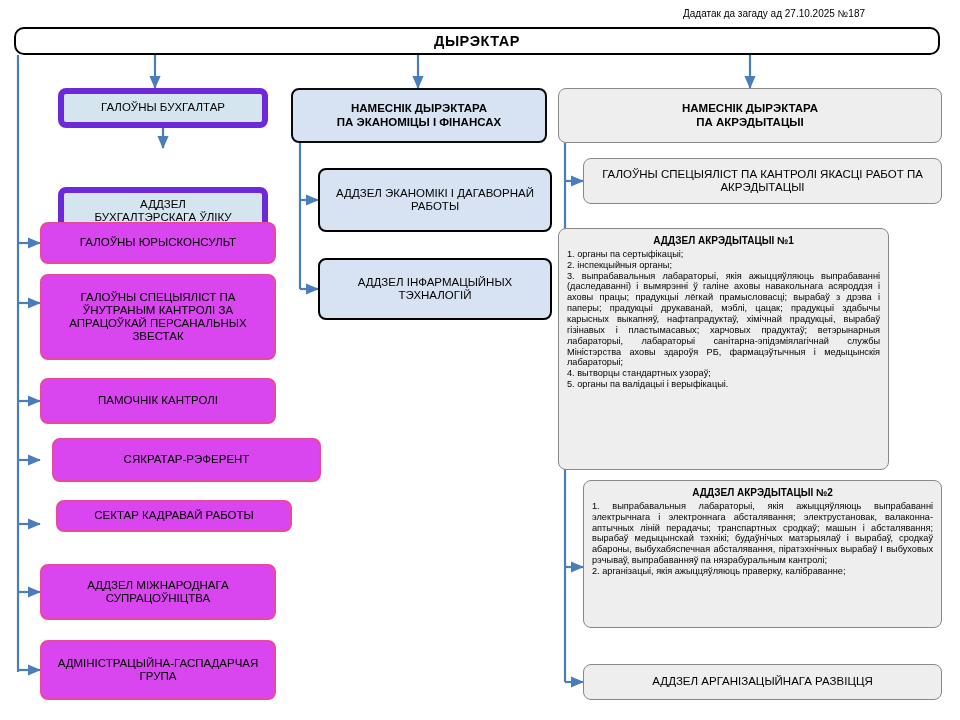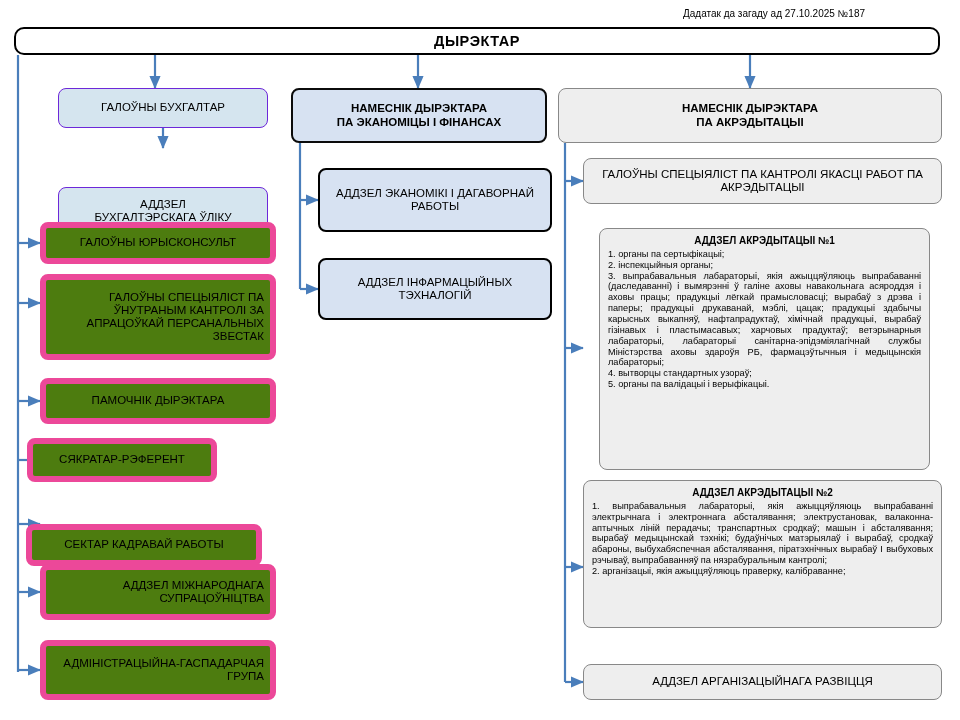--- a/index.html
+++ b/index.html
@@ -48,34 +48,33 @@
     font-size: 14.5px;
     font-weight: bold;
     letter-spacing: 0.5px;
   }
   .gray {
     background: #eeeeee;
     border: 1px solid #888888;
   }
   .blue-light {
     background: #d5e5ef;
-    border: 1px solid #6d28d9;
+    border: 6px solid #6d28d9;
   }
   .blue-mid {
     background: #d7e2f2;
     border: 2px solid #0b0b0b;
   }
   .blue-sub {
     background: #d7e2f2;
     border: 2px solid #000000;
   }
   .white-round {
-    background: #4d7c0f;
-    border: 6px solid #ec4899;
-    text-align: right;
+    background: #d946ef;
+    border: 2px solid #ec4899;
   }
   .txtblock {
     display: block;
     text-align: justify;
     align-items: flex-start;
     justify-content: flex-start;
     padding: 6px 8px 6px 8px;
     font-size: 9.2px;
     line-height: 1.18;
   }
@@ -149,43 +148,43 @@
 
 <div class="node blue-light lbl-115" style="left:58px; top:88px; width:210px; height:40px;">ГАЛОЎНЫ БУХГАЛТАР</div>
 
 <div class="node blue-light lbl-115" style="left:58px; top:148px; width:210px; height:48px; white-space:pre-line;margin-top:39px;">АДДЗЕЛ
 БУХГАЛТЭРСКАГА ЎЛІКУ</div>
 
 <div class="node white-round lbl-115" style="left:40px; top:222px; width:236px; height:42px;">ГАЛОЎНЫ ЮРЫСКОНСУЛЬТ</div>
 
 <div class="node white-round lbl-115" style="left:40px; top:274px; width:236px; height:86px;">ГАЛОЎНЫ СПЕЦЫЯЛІСТ ПА ЎНУТРАНЫМ КАНТРОЛІ ЗА АПРАЦОЎКАЙ ПЕРСАНАЛЬНЫХ ЗВЕСТАК</div>
 
-<div class="node white-round lbl-115" style="left:40px; top:378px; width:236px; height:46px;">ПАМОЧНІК ДЫРЭКТАРА</div>
+<div class="node white-round lbl-115" style="left:40px; top:378px; width:236px; height:46px;">ПАМОЧНІК КАНТРОЛІ</div>
 
-<div class="node white-round lbl-115" style="left:27px; top:438px; width:190px; height:44px;">СЯКРАТАР-РЭФЕРЕНТ</div>
+<div class="node white-round lbl-115" style="left:52px; top:438px; width:269px; height:44px;">СЯКРАТАР-РЭФЕРЕНТ</div>
 
-<div class="node white-round lbl-115" style="left:26px; top:500px; width:236px; height:42px;margin-top:24px;">СЕКТАР КАДРАВАЙ РАБОТЫ</div>
+<div class="node white-round lbl-115" style="left:56px; top:500px; width:236px; height:32px;">СЕКТАР КАДРАВАЙ РАБОТЫ</div>
 
 <div class="node white-round lbl-115" style="left:40px; top:564px; width:236px; height:56px;">АДДЗЕЛ МІЖНАРОДНАГА СУПРАЦОЎНІЦТВА</div>
 
 <div class="node white-round lbl-115" style="left:40px; top:640px; width:236px; height:60px;">АДМІНІСТРАЦЫЙНА-ГАСПАДАРЧАЯ ГРУПА</div>
 
 <div class="node blue-mid title lbl-115" style="left:291px; top:88px; width:256px; height:55px; white-space:pre-line;">НАМЕСНІК ДЫРЭКТАРА
 ПА ЭКАНОМІЦЫ І ФІНАНСАХ</div>
 
 <div class="node blue-sub lbl-115" style="left:318px; top:168px; width:234px; height:64px;">АДДЗЕЛ ЭКАНОМІКІ І ДАГАВОРНАЙ РАБОТЫ</div>
 
 <div class="node blue-sub lbl-115" style="left:318px; top:258px; width:234px; height:62px;">АДДЗЕЛ ІНФАРМАЦЫЙНЫХ ТЭХНАЛОГІЙ</div>
 
 <div class="node gray title lbl-115" style="left:558px; top:88px; width:384px; height:55px; white-space:pre-line;">НАМЕСНІК ДЫРЭКТАРА
 ПА АКРЭДЫТАЦЫІ</div>
 
 <div class="node gray lbl-115" style="left:583px; top:158px; width:359px; height:46px;">ГАЛОЎНЫ СПЕЦЫЯЛІСТ ПА КАНТРОЛІ ЯКАСЦІ РАБОТ ПА АКРЭДЫТАЦЫІ</div>
 
-<div class="node gray txtblock" style="left:599px; top:228px; width:331px; height:242px;">
+<div class="node gray txtblock" style="left:558px; top:228px; width:331px; height:242px;">
   <span class="bhead">АДДЗЕЛ АКРЭДЫТАЦЫІ №1</span>
   <span class="bline">1. органы па сертыфікацыі;</span>
   <span class="bline">2. інспекцыйныя органы;</span>
   <span class="bline">3. выпрабавальныя лабараторыі, якія ажыццяўляюць выпрабаванні (даследаванні) і вымярэнні ў галіне аховы навакольнага асяроддзя і аховы працы; прадукцыі лёгкай прамысловасці; вырабаў з дрэва і паперы; прадукцыі друкаванай, мэблі, цацак; прадукцыі здабычы карысных выкапняў, нафтапрадуктаў, хімічнай прадукцыі, вырабаў гізінавых і пластымасавых; харчовых прадуктаў; ветэрынарныя лабараторыі, лабараторыі санітарна-эпідэміялагічнай службы Міністэрства аховы здароўя РБ, фармацэўтычныя і медыцынскія лабараторыі;</span>
   <span class="bline">4. вытворцы стандартных узораў;</span>
   <span class="bline">5. органы па валідацыі і верыфікацыі.</span>
 </div>
 
 <div class="node gray txtblock" style="left:583px; top:480px; width:359px; height:148px;">
   <span class="bhead">АДДЗЕЛ АКРЭДЫТАЦЫІ №2</span>

